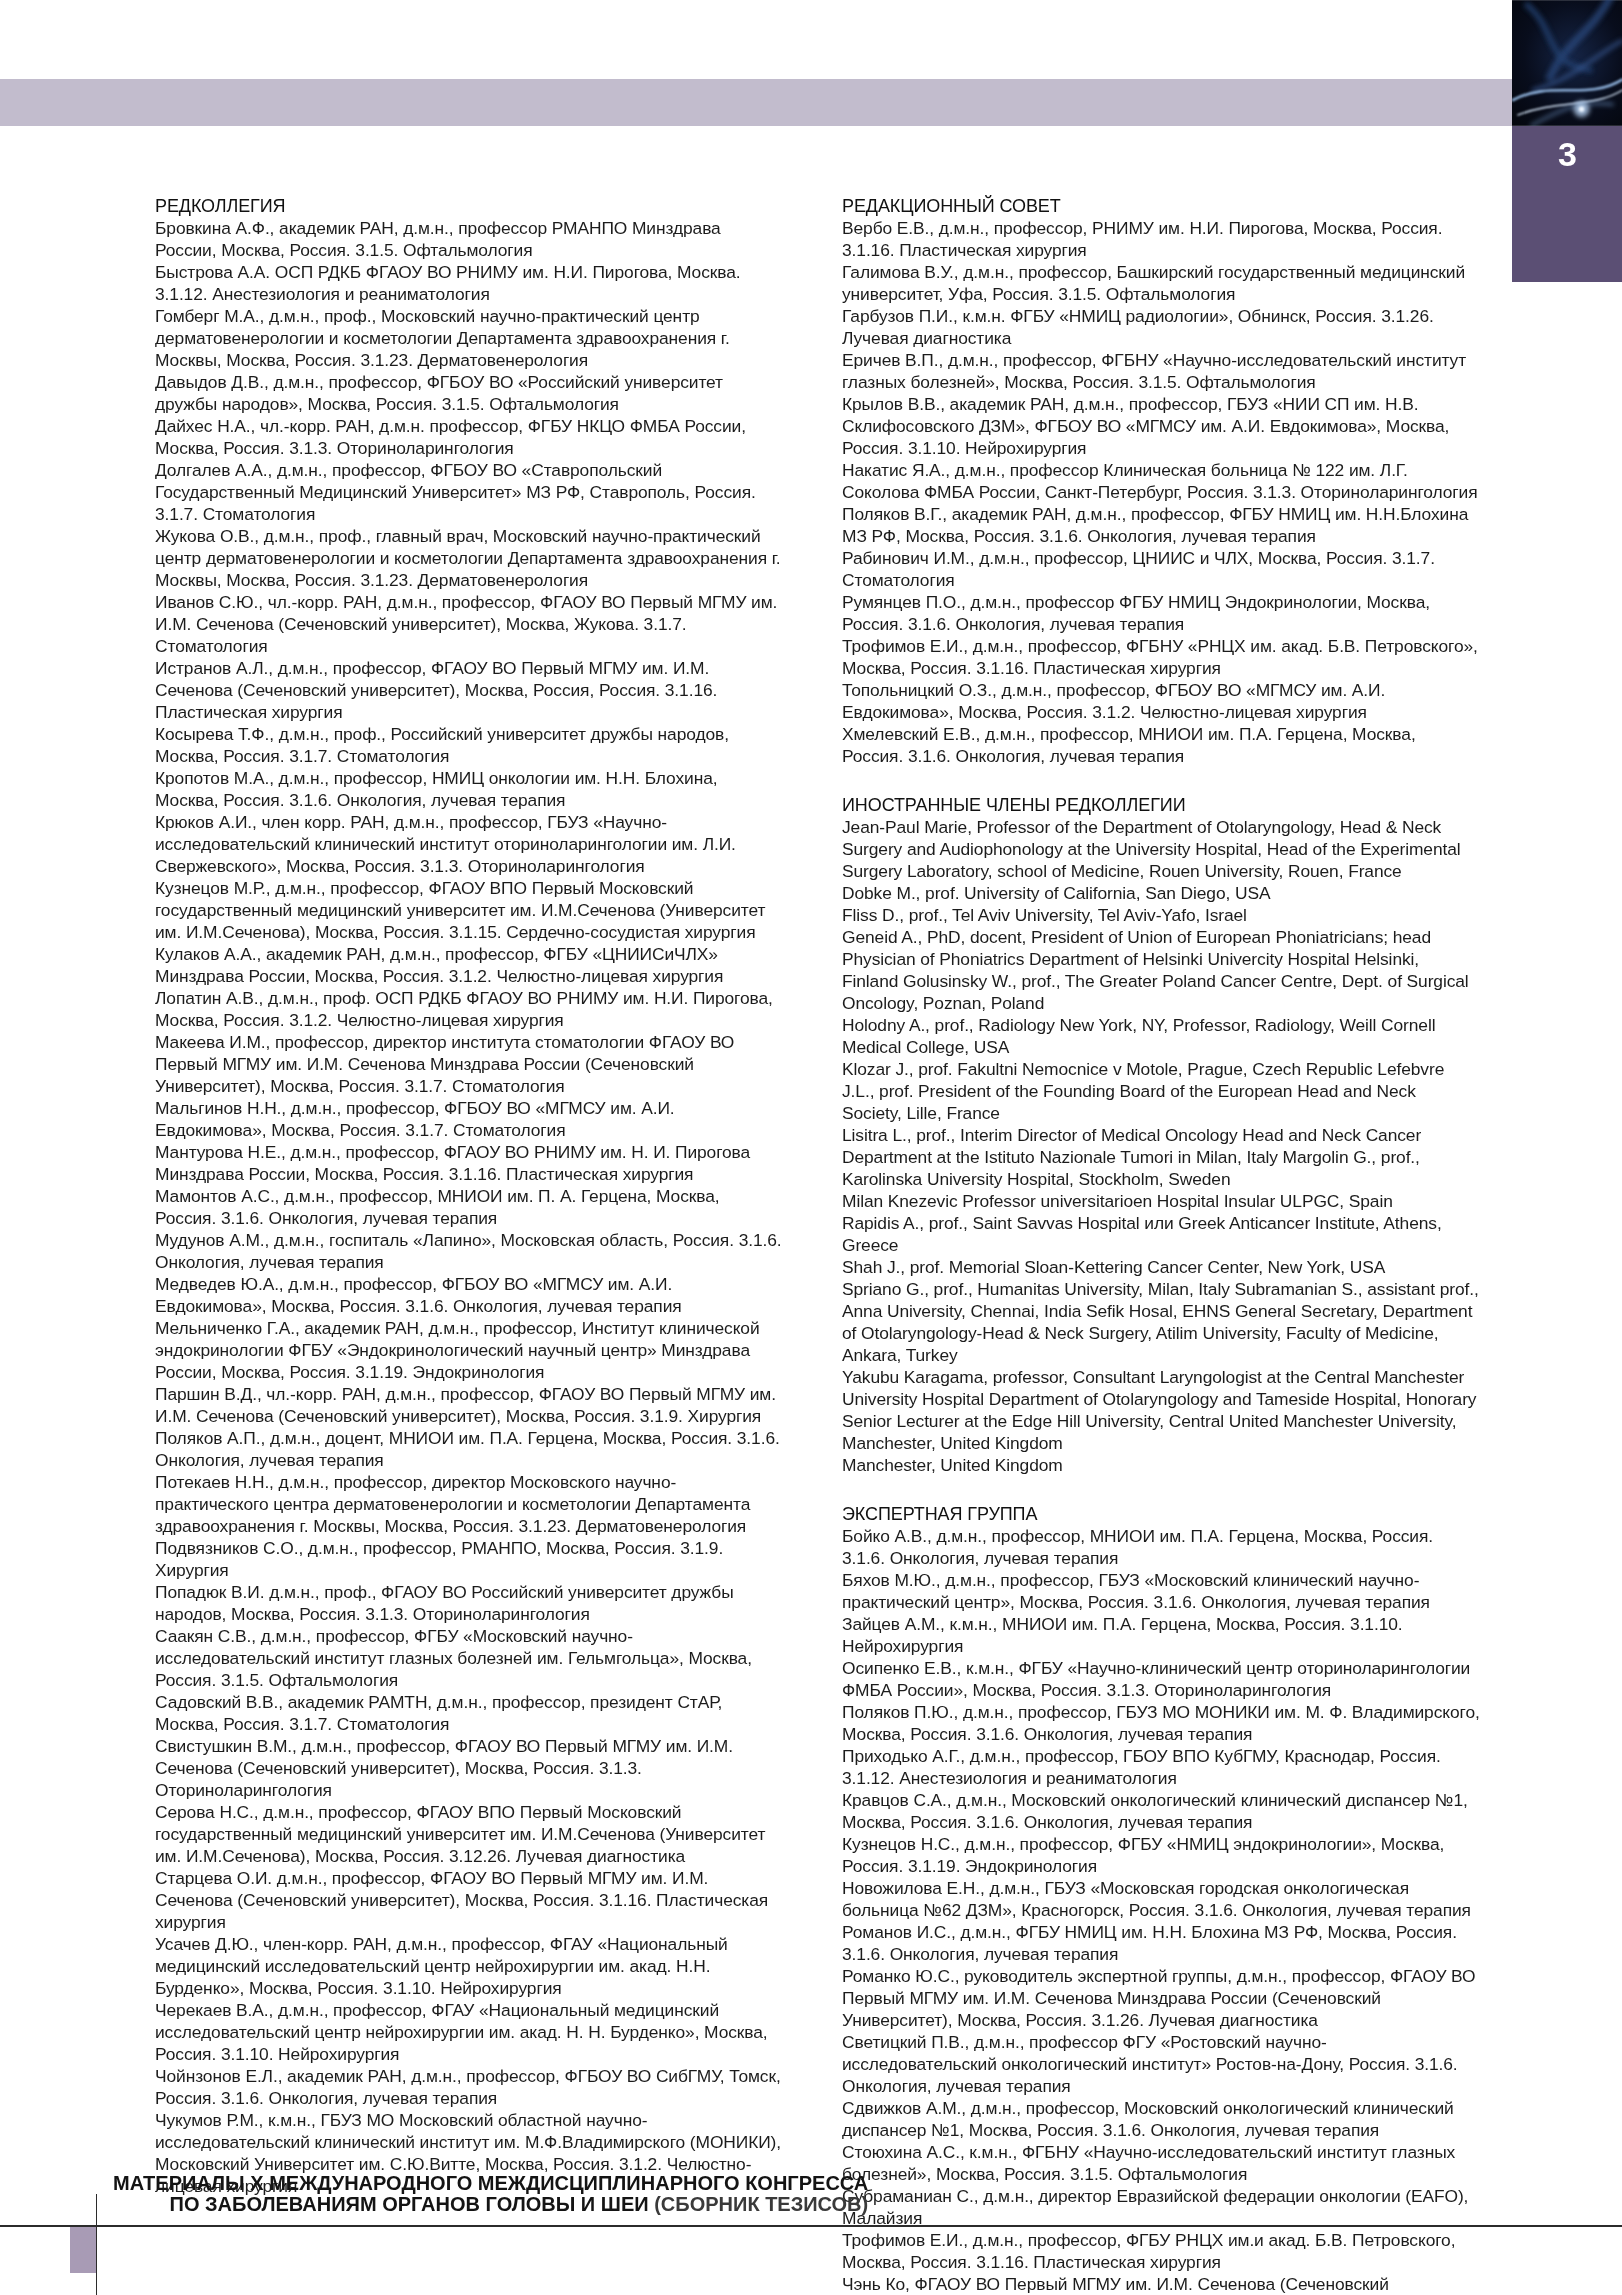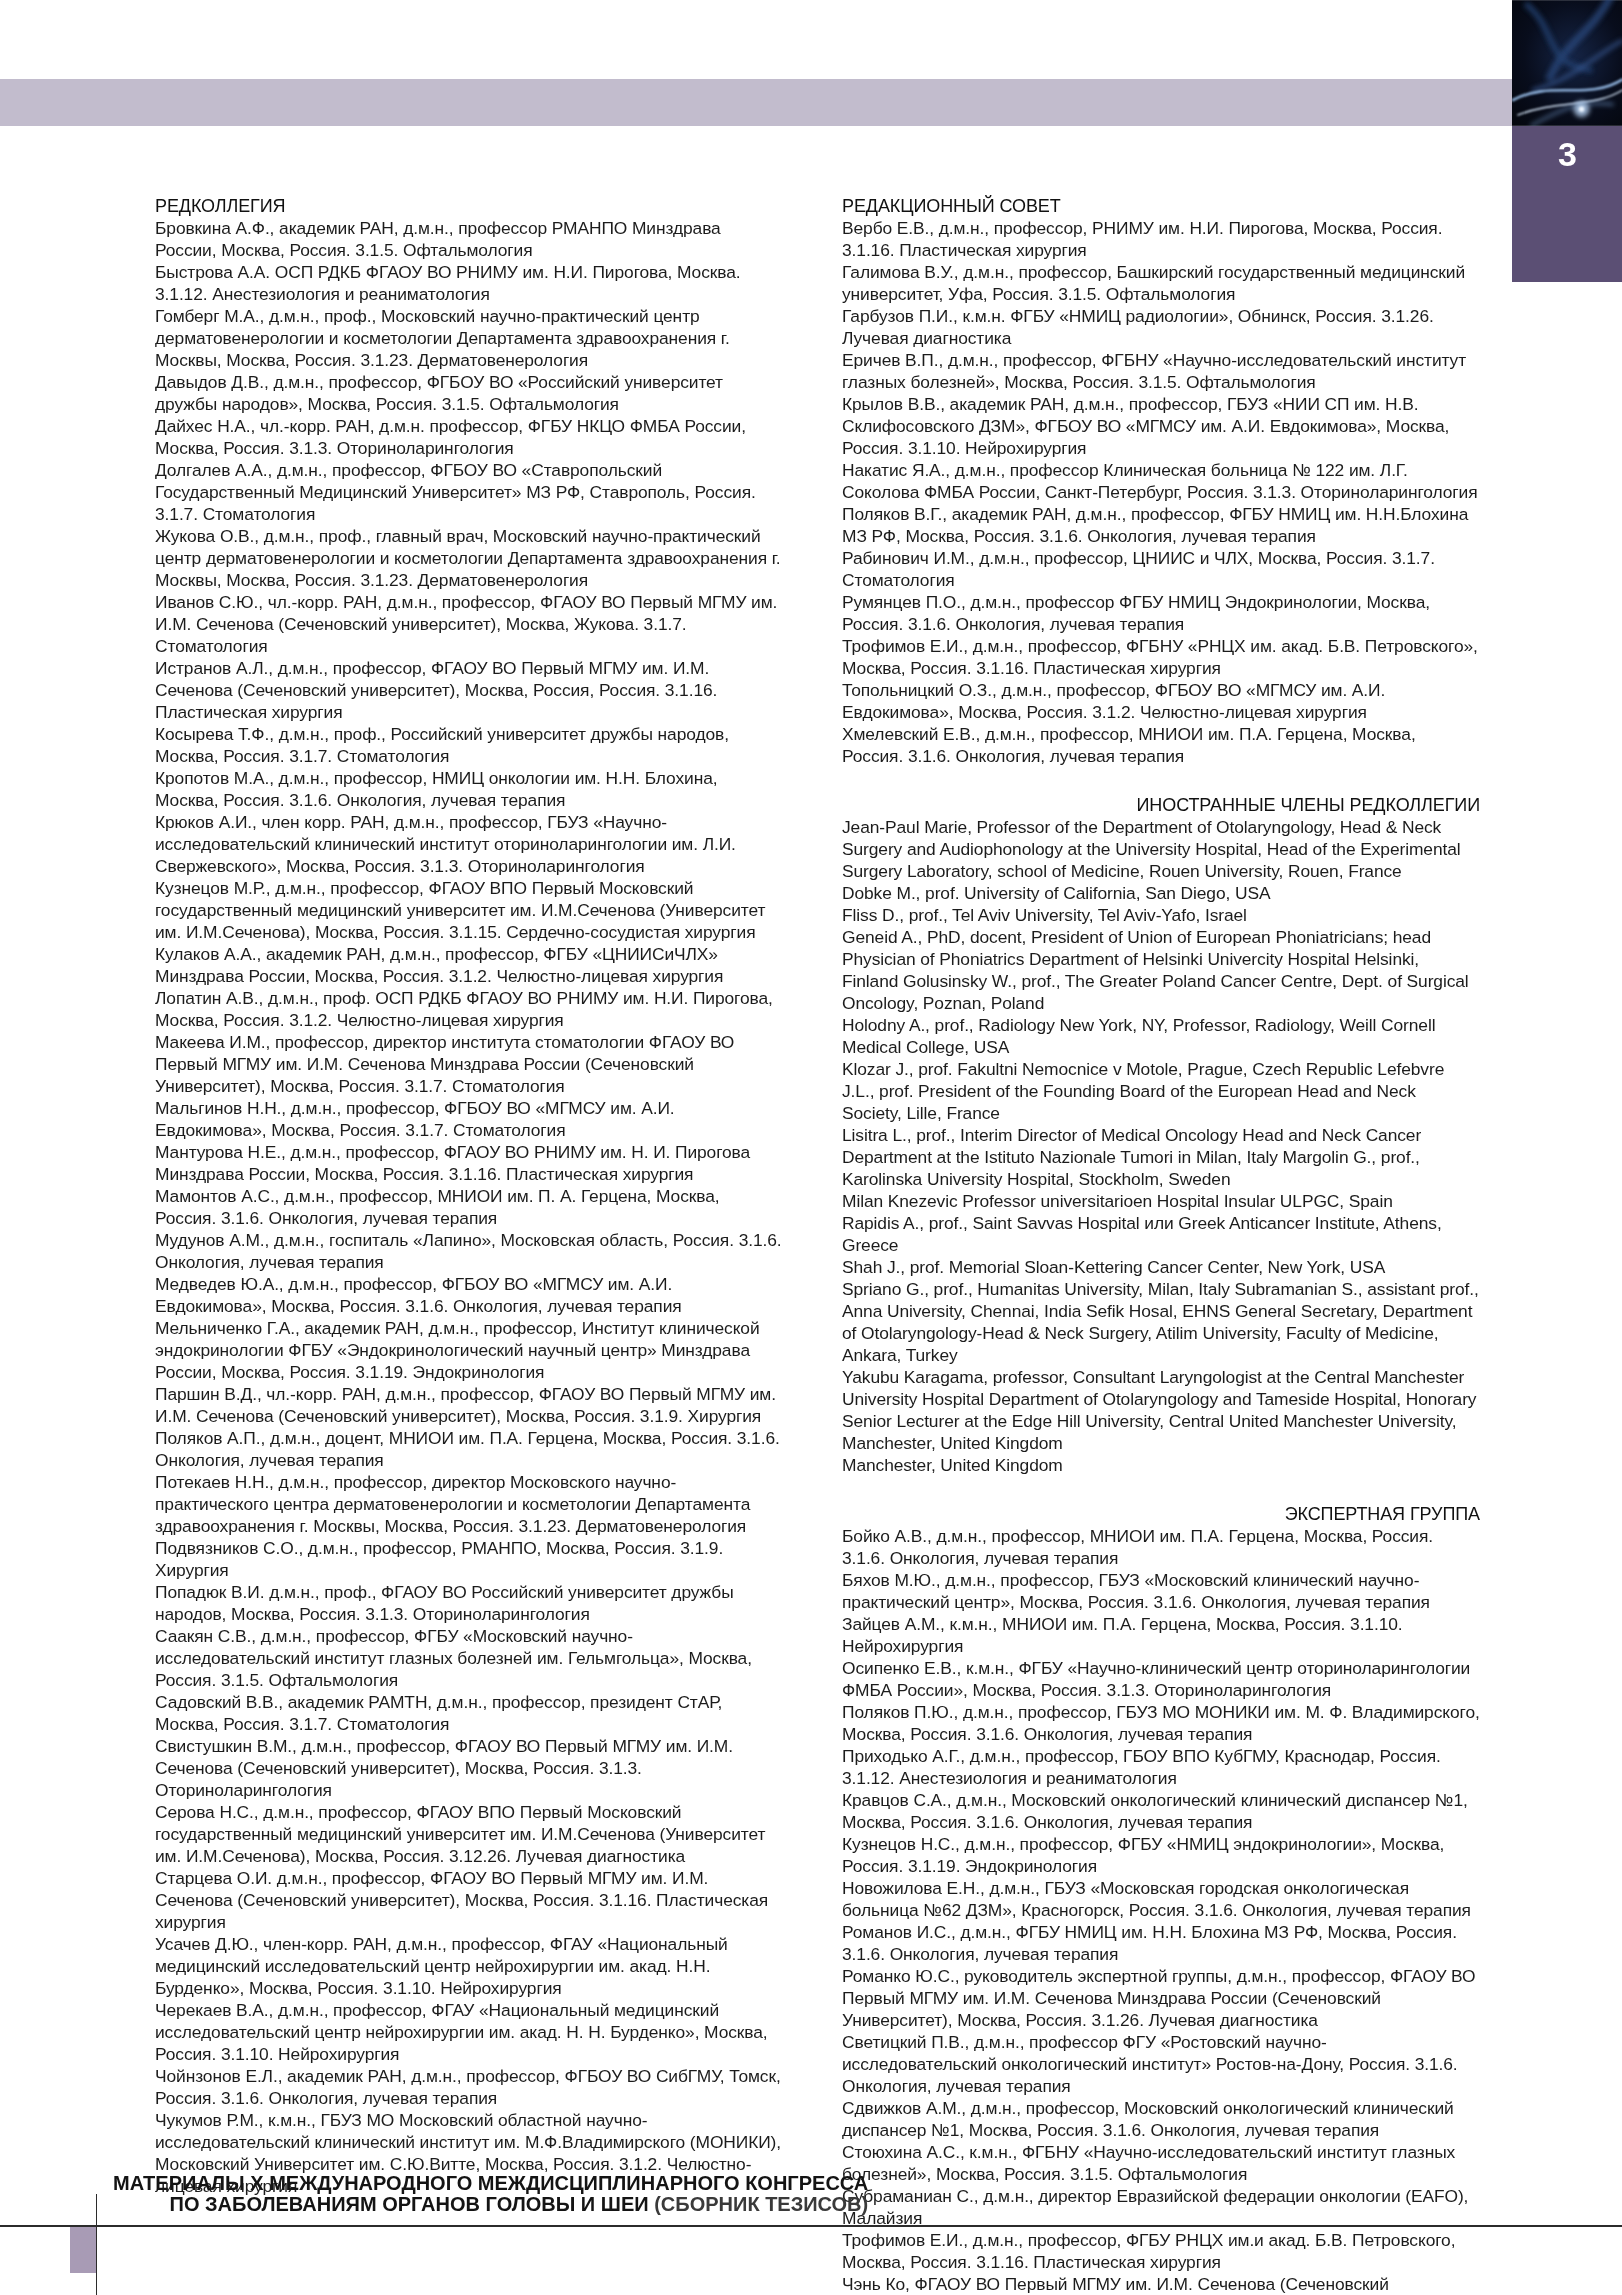--- a/index.html
+++ b/index.html
@@ -7,21 +7,21 @@
         font-family:"Liberation Sans",sans-serif;color:#1c1c1c;}
   .lavender-bar{position:absolute;left:0;top:79px;width:1512px;height:47px;background:#c2bccd;}
   .smoke{position:absolute;left:1512px;top:0;width:111px;height:126px;overflow:hidden;}
   .pagebox{position:absolute;left:1512px;top:126px;width:111px;height:156px;background:#5b4f74;}
   .pagebox span{display:block;margin-top:10.7px;text-align:center;color:#ffffff;
         font-size:34px;font-weight:700;line-height:1;}
   .col{position:absolute;top:195px;font-size:17.4px;line-height:22px;letter-spacing:-0.1px;}
   .col-left{left:155px;width:630px;}
   .col-right{left:842px;width:638px;}
   .sec-h{margin:0;font-size:18px;font-weight:400;line-height:22px;color:#111111;}
-  .sec-h + .sec-h, p + .sec-h{margin-top:27px;text-align:right;}
+  .sec-h + .sec-h, p + .sec-h{margin-top:27px;}
   .entry{margin:0;}
   .footer{position:absolute;left:113px;top:2173px;font-size:20px;line-height:21.4px;
         font-weight:700;color:#141414;white-space:nowrap;text-align:right;}
   .footer .reg{font-weight:700;color:#3a3a3a;}
   .rule{position:absolute;left:0;top:2225px;width:1623px;height:2px;background:#2b2b2b;}
   .vline{position:absolute;left:96px;top:2194px;width:1.3px;height:101px;background:#2b2b2b;}
   .sq{position:absolute;left:70px;top:2227px;width:25.5px;height:46px;background:#a89bb5;}
 </style>
 </head>
 <body>

